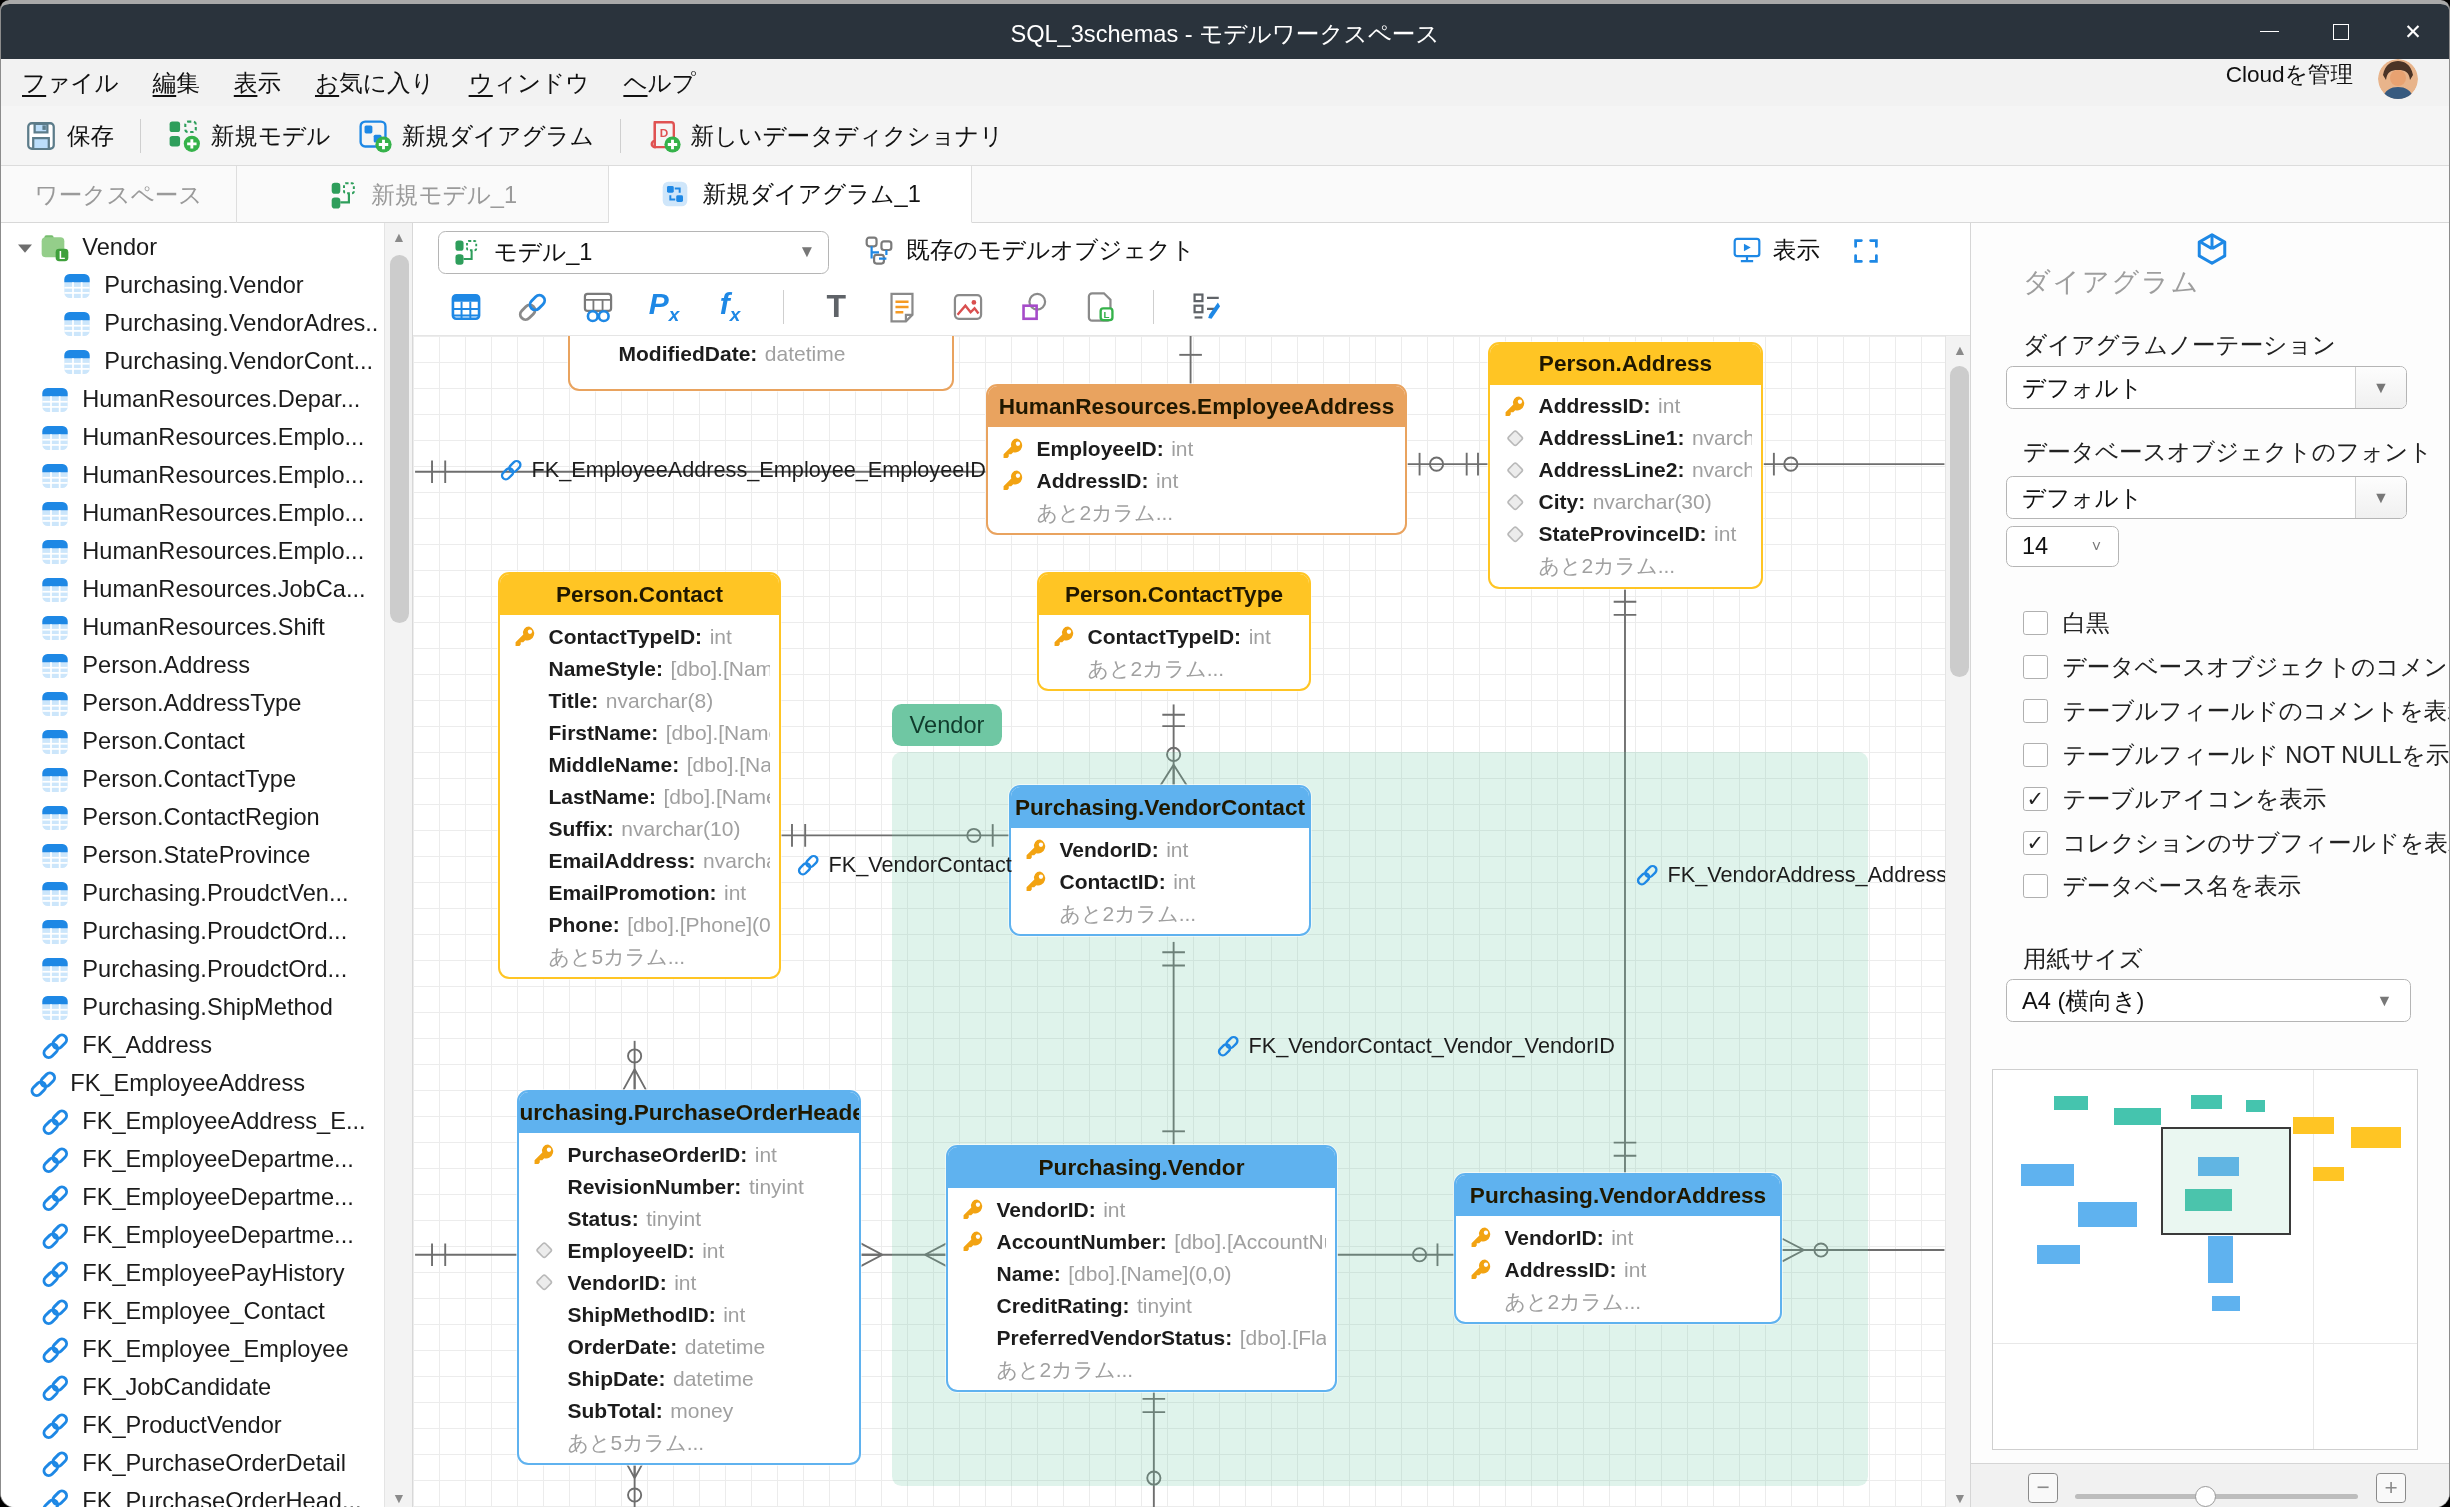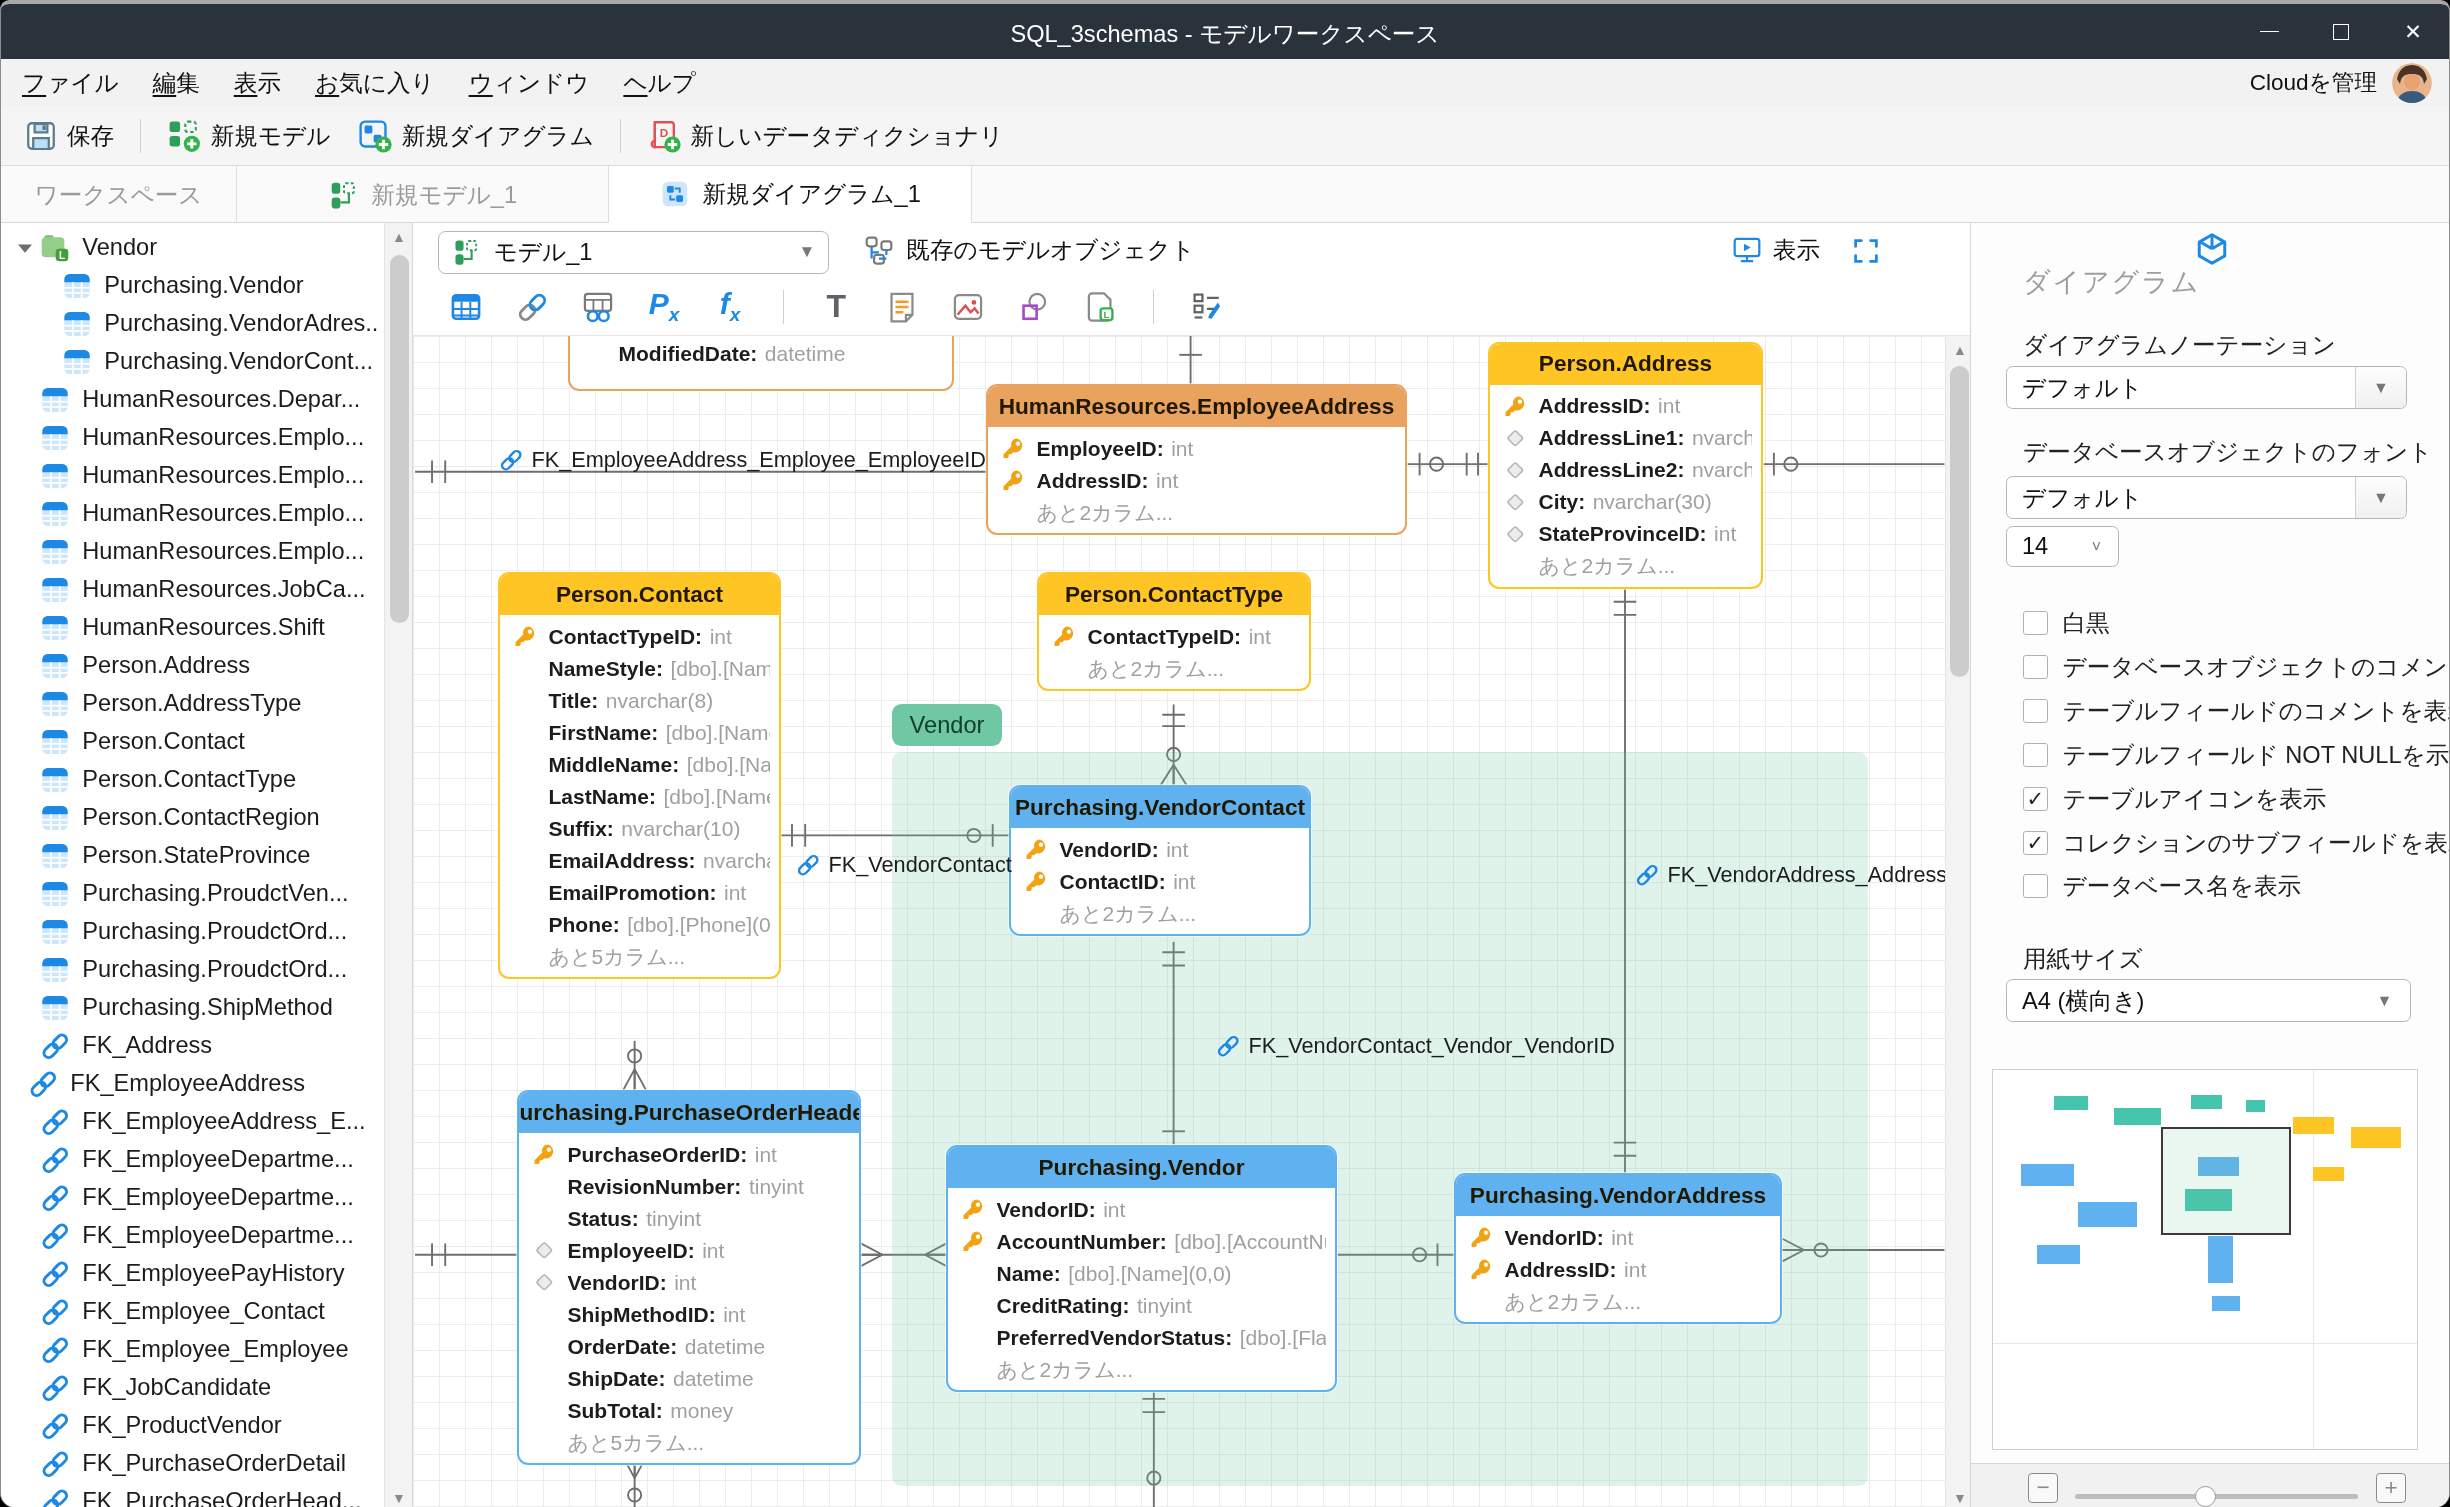--- a/index.html
+++ b/index.html
@@ -11,21 +11,21 @@
   .titlebar{position:absolute;left:0;top:0;width:100%;height:55px;background:#2A333C;color:#fff;}
   .title-text{position:absolute;left:0;right:0;top:14px;text-align:center;font-size:23.6px;color:#fff;}
   .win-controls{position:absolute;right:0;top:0;height:55px;display:flex;}
   .win-btn{width:72px;height:55px;display:flex;align-items:center;justify-content:center;color:#fff;font-size:21px;cursor:default;}
   .glyph-min{display:block;width:19px;height:1.9px;background:#fff;}
   .glyph-max{display:block;width:16px;height:16px;border:1.9px solid #fff;}
   
   .menubar{position:absolute;left:0;top:55px;width:100%;height:47px;background:#f2f2f2;display:flex;align-items:center;padding-left:21px;gap:34px;}
   .menu-item{font-size:23.6px;color:#111;}
   .menu-item u{text-decoration:underline;text-underline-offset:3.8px;}
-  .cloud-area{position:absolute;right:17px;top:55px;height:47px;display:flex;align-items:center;gap:15px;}
+  .cloud-area{position:absolute;right:31px;top:55px;height:47px;display:flex;gap:25px;}
   .cloud-label{font-size:22.6px;color:#111;}
   .avatar{width:40px;height:40px;border-radius:50%;overflow:hidden;flex:0 0 auto;}
   
   .toolbar{position:absolute;left:0;top:102px;width:100%;height:60px;background:#f5f5f5;border-bottom:0.9px solid #dcdcdc;display:flex;align-items:center;padding-left:15px;gap:13px;}
   .tbtn{display:flex;align-items:center;gap:9.4px;font-size:23.6px;color:#111;padding:5.7px 7.5px;border-radius:5.7px;}
   .tbtn svg{width:34px;height:34px;}
   .vsep{width:0.9px;height:34px;background:#cfcfcf;margin:0 5.7px;}
   
   .tabbar{position:absolute;left:0;top:162px;width:100%;height:57px;background:#fafafa;border-bottom:0.9px solid #d8d8d8;display:flex;}
   .tab{display:flex;align-items:center;justify-content:center;gap:11.3px;font-size:23.6px;color:#9a9a9a;border-right:0.9px solid #dedede;height:57px;}
@@ -1036,21 +1036,21 @@
                   </svg></span>
                 <span class="fname">AddressID:</span>
                 <span class="ftype">int</span>
               </div>
               <div class="et-row">
                 <span class="fic"></span>
                 <span class="more">あと2カラム...</span>
               </div>
             </div>
           </div>
-          <div class="fk-label" style="left:85px;top:111px">
+          <div class="fk-label" style="left:85px;top:121px">
             <span style="width:26px;height:26px;display:inline-flex">
               <svg viewBox="0 0 24 24" fill="none">
                 <g transform="rotate(-45 12 12)">
                   <rect x="1.5" y="8.8" width="11.5" height="7" rx="3.5" stroke="#1E88E5" stroke-width="2.2"></rect>
                   <rect x="11" y="8.8" width="11.5" height="7" rx="3.5" stroke="#1E88E5" stroke-width="2.2"></rect>
                 </g>
               </svg>
             </span>
             <span>FK_EmployeeAddress_Employee_EmployeeID</span>
           </div>

